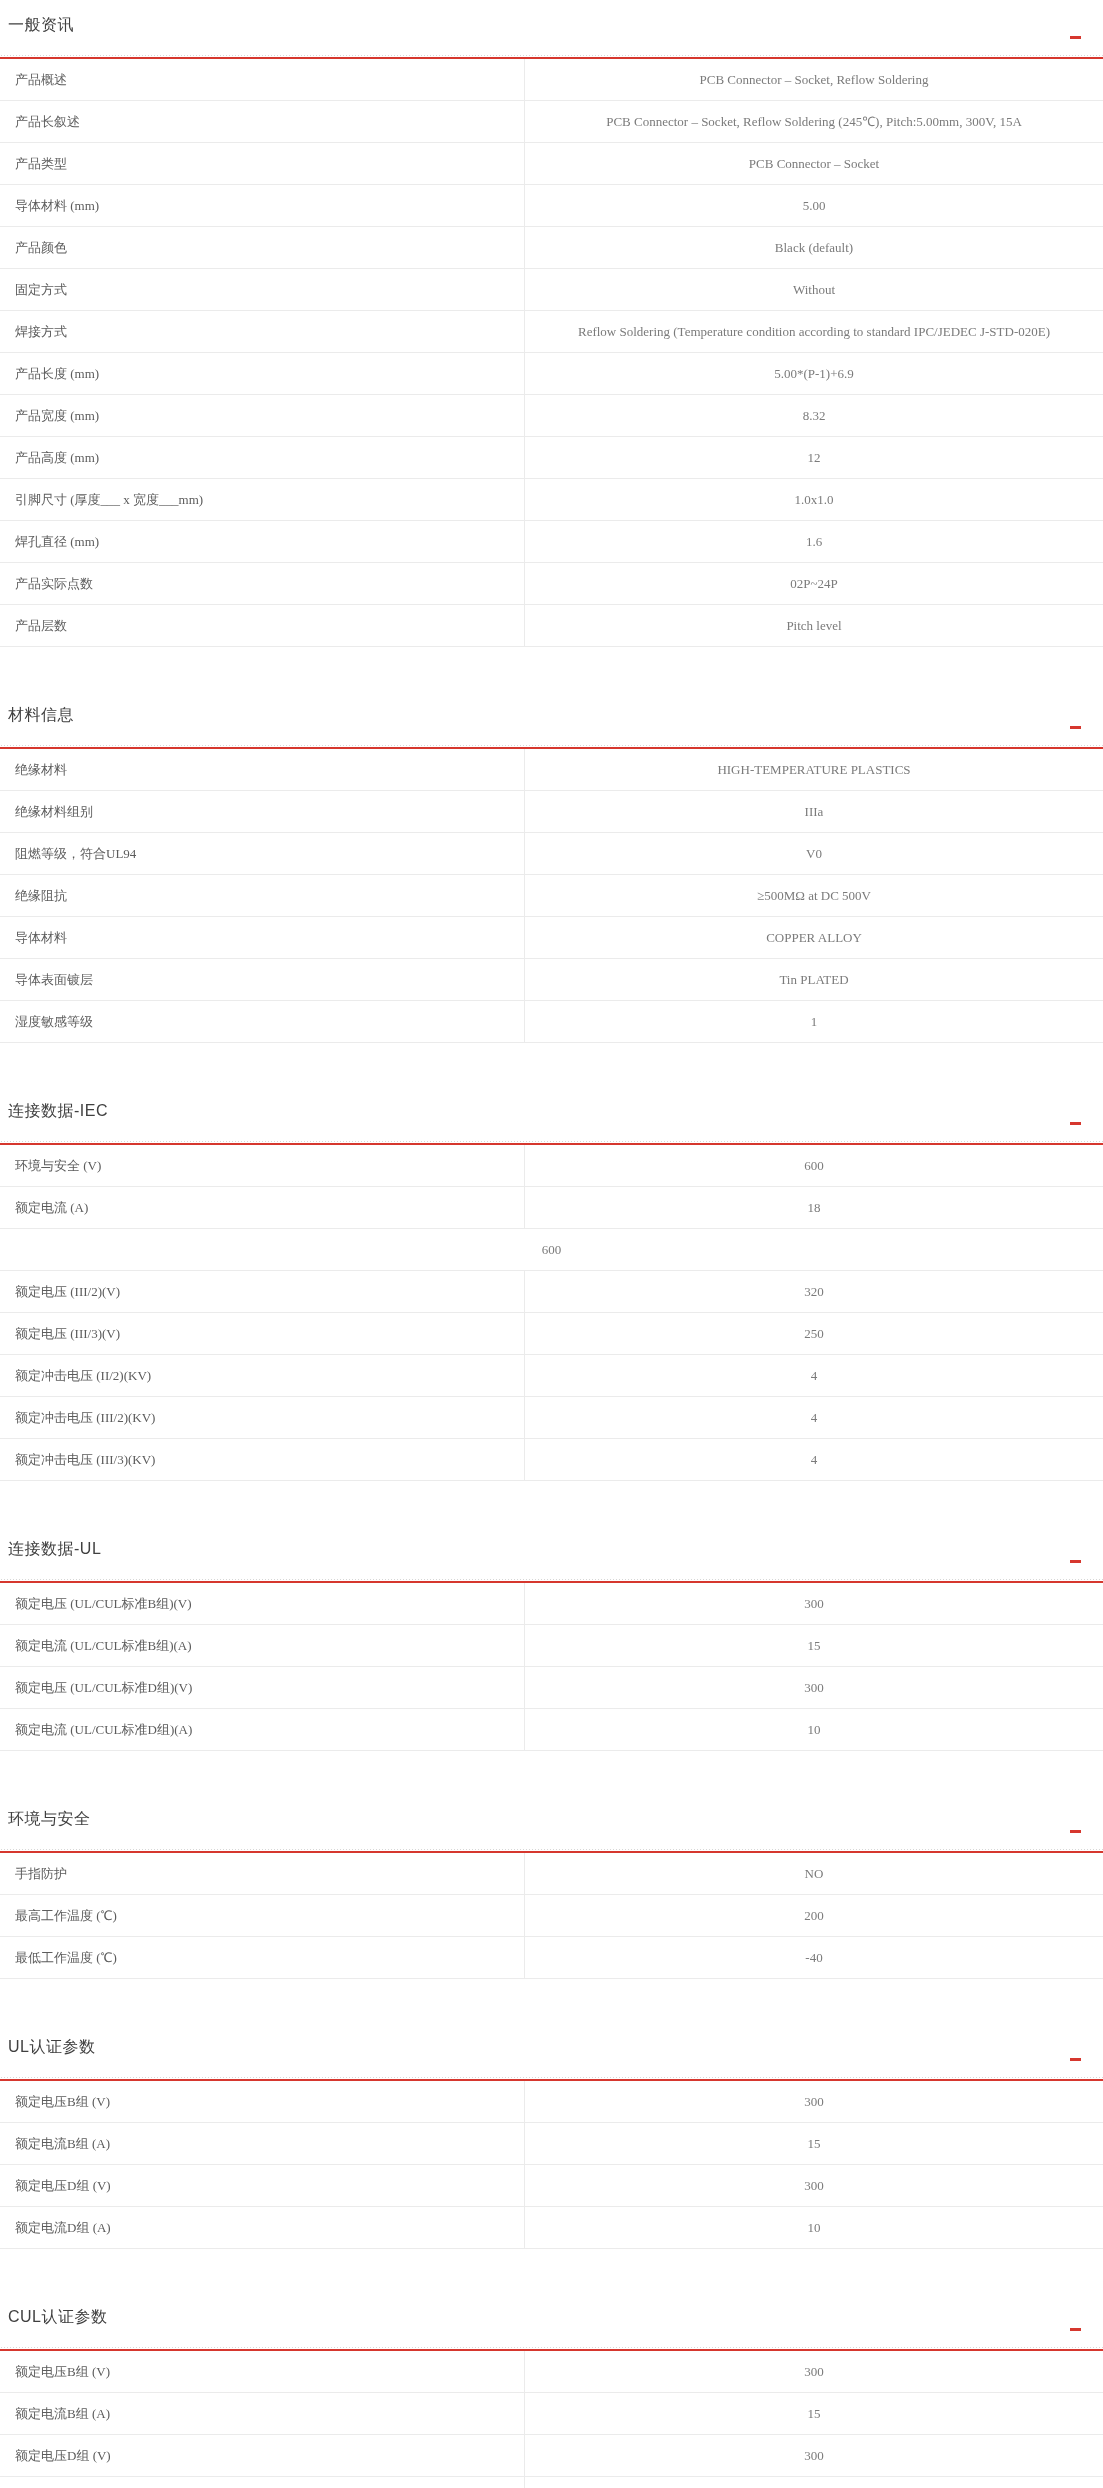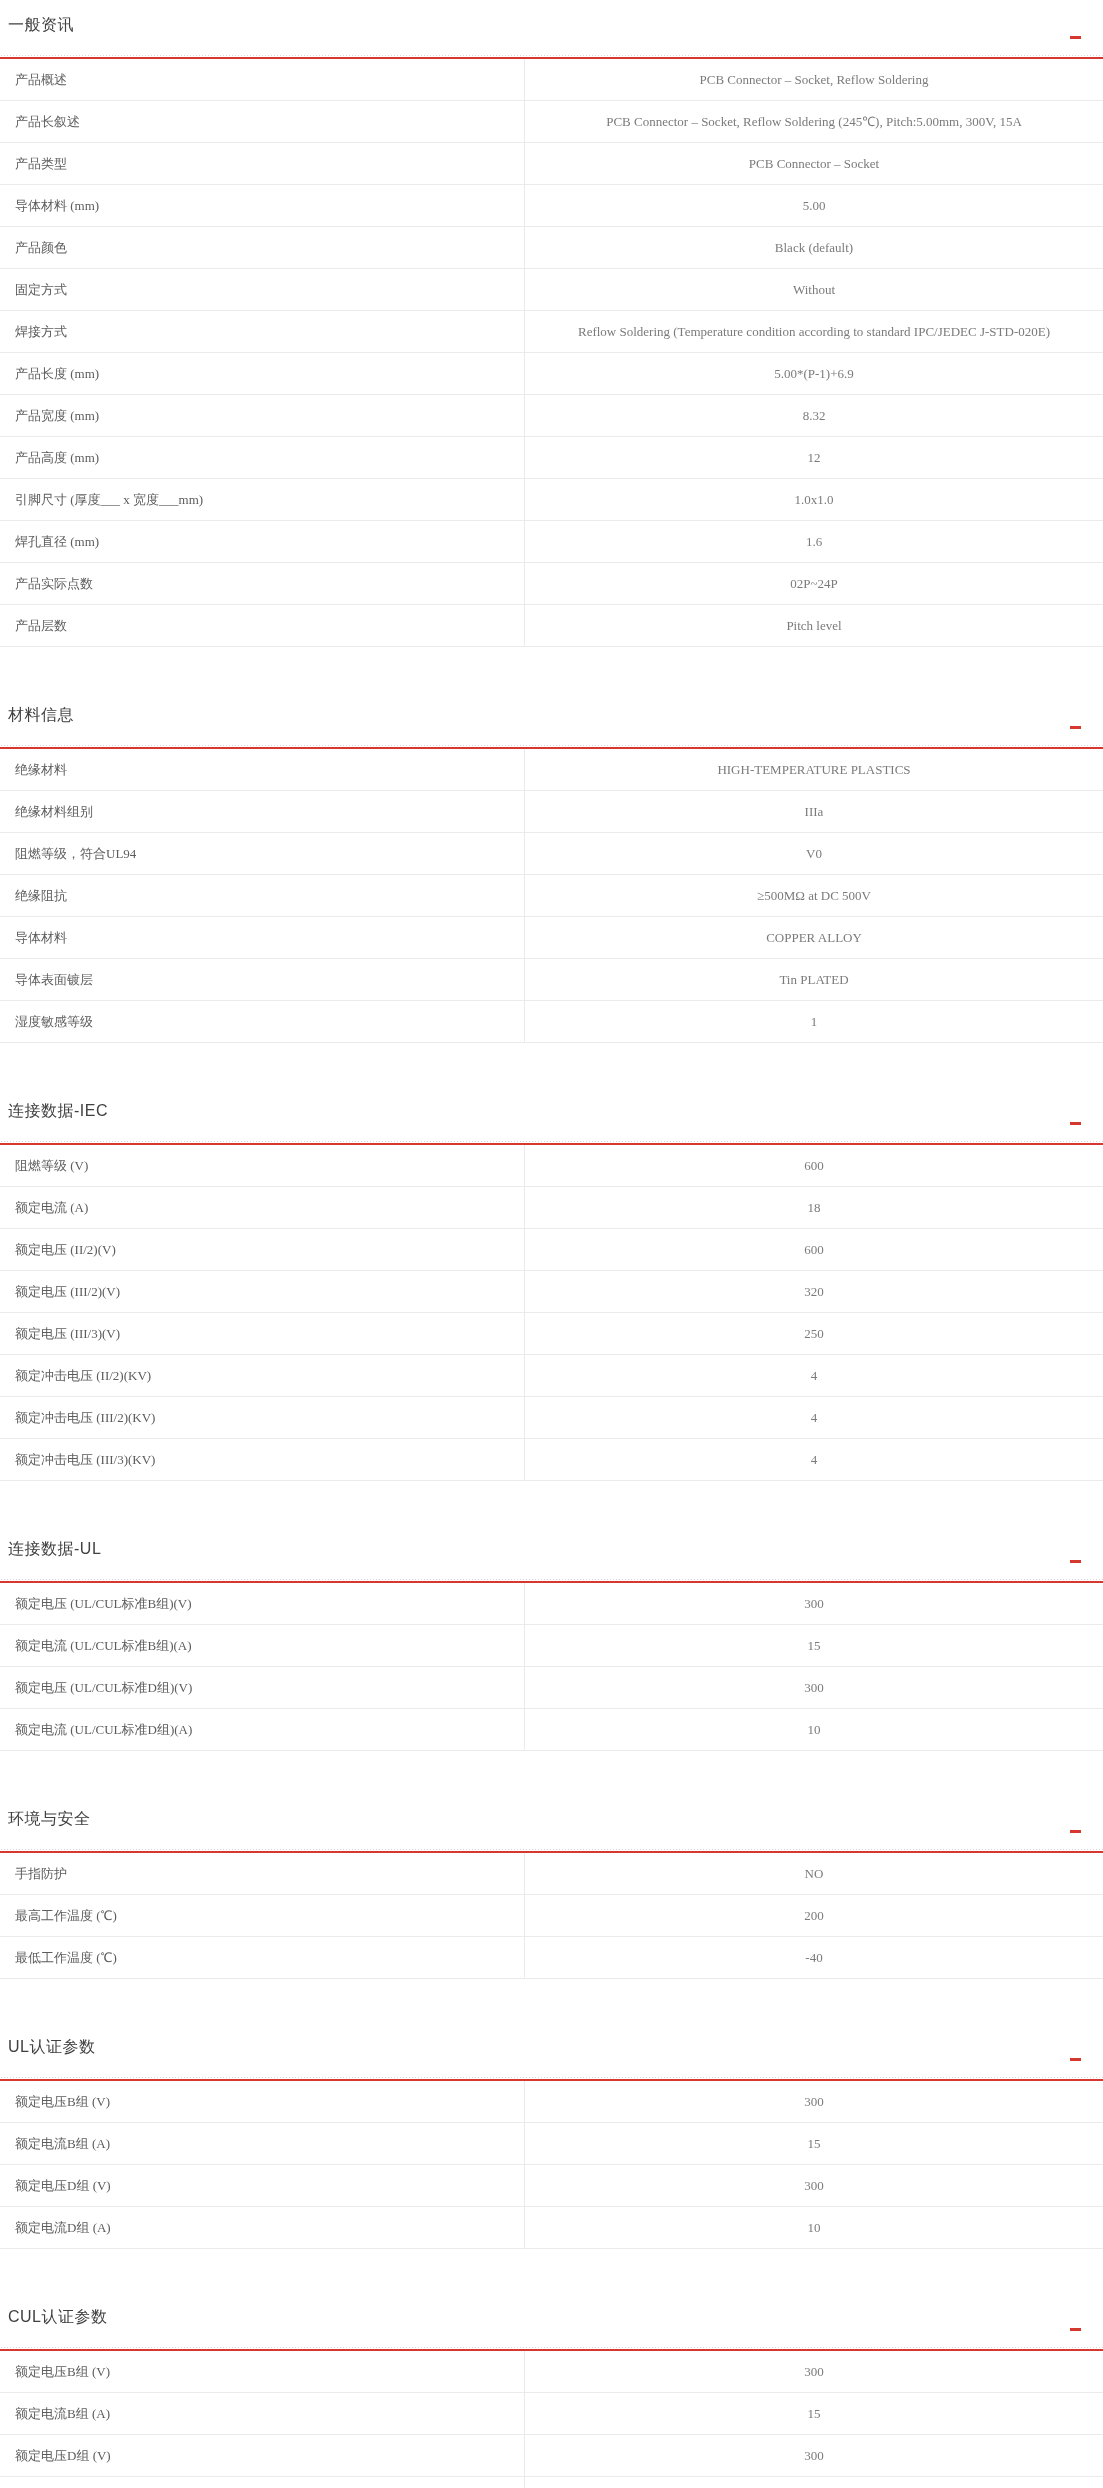--- a/index.html
+++ b/index.html
@@ -198,31 +198,30 @@
   </section>
 
   <section class="section">
     <div class="sec-header">
       <h2 class="sec-title">连接数据-IEC</h2>
       <span class="collapse-btn"></span>
     </div>
     <div class="sec-divider"></div>
     <div class="spec-table">
   <div class="row">
-    <div class="cell label">阻燃等级 (V)</div>
+    <div class="cell label">环境与安全 (V)</div>
     <div class="cell value">600</div>
   </div>
 
   <div class="row">
     <div class="cell label">额定电流 (A)</div>
     <div class="cell value">18</div>
   </div>
 
   <div class="row">
-    <div class="cell label">额定电压 (II/2)(V)</div>
     <div class="cell value">600</div>
   </div>
 
   <div class="row">
     <div class="cell label">额定电压 (III/2)(V)</div>
     <div class="cell value">320</div>
   </div>
 
   <div class="row">
     <div class="cell label">额定电压 (III/3)(V)</div>

